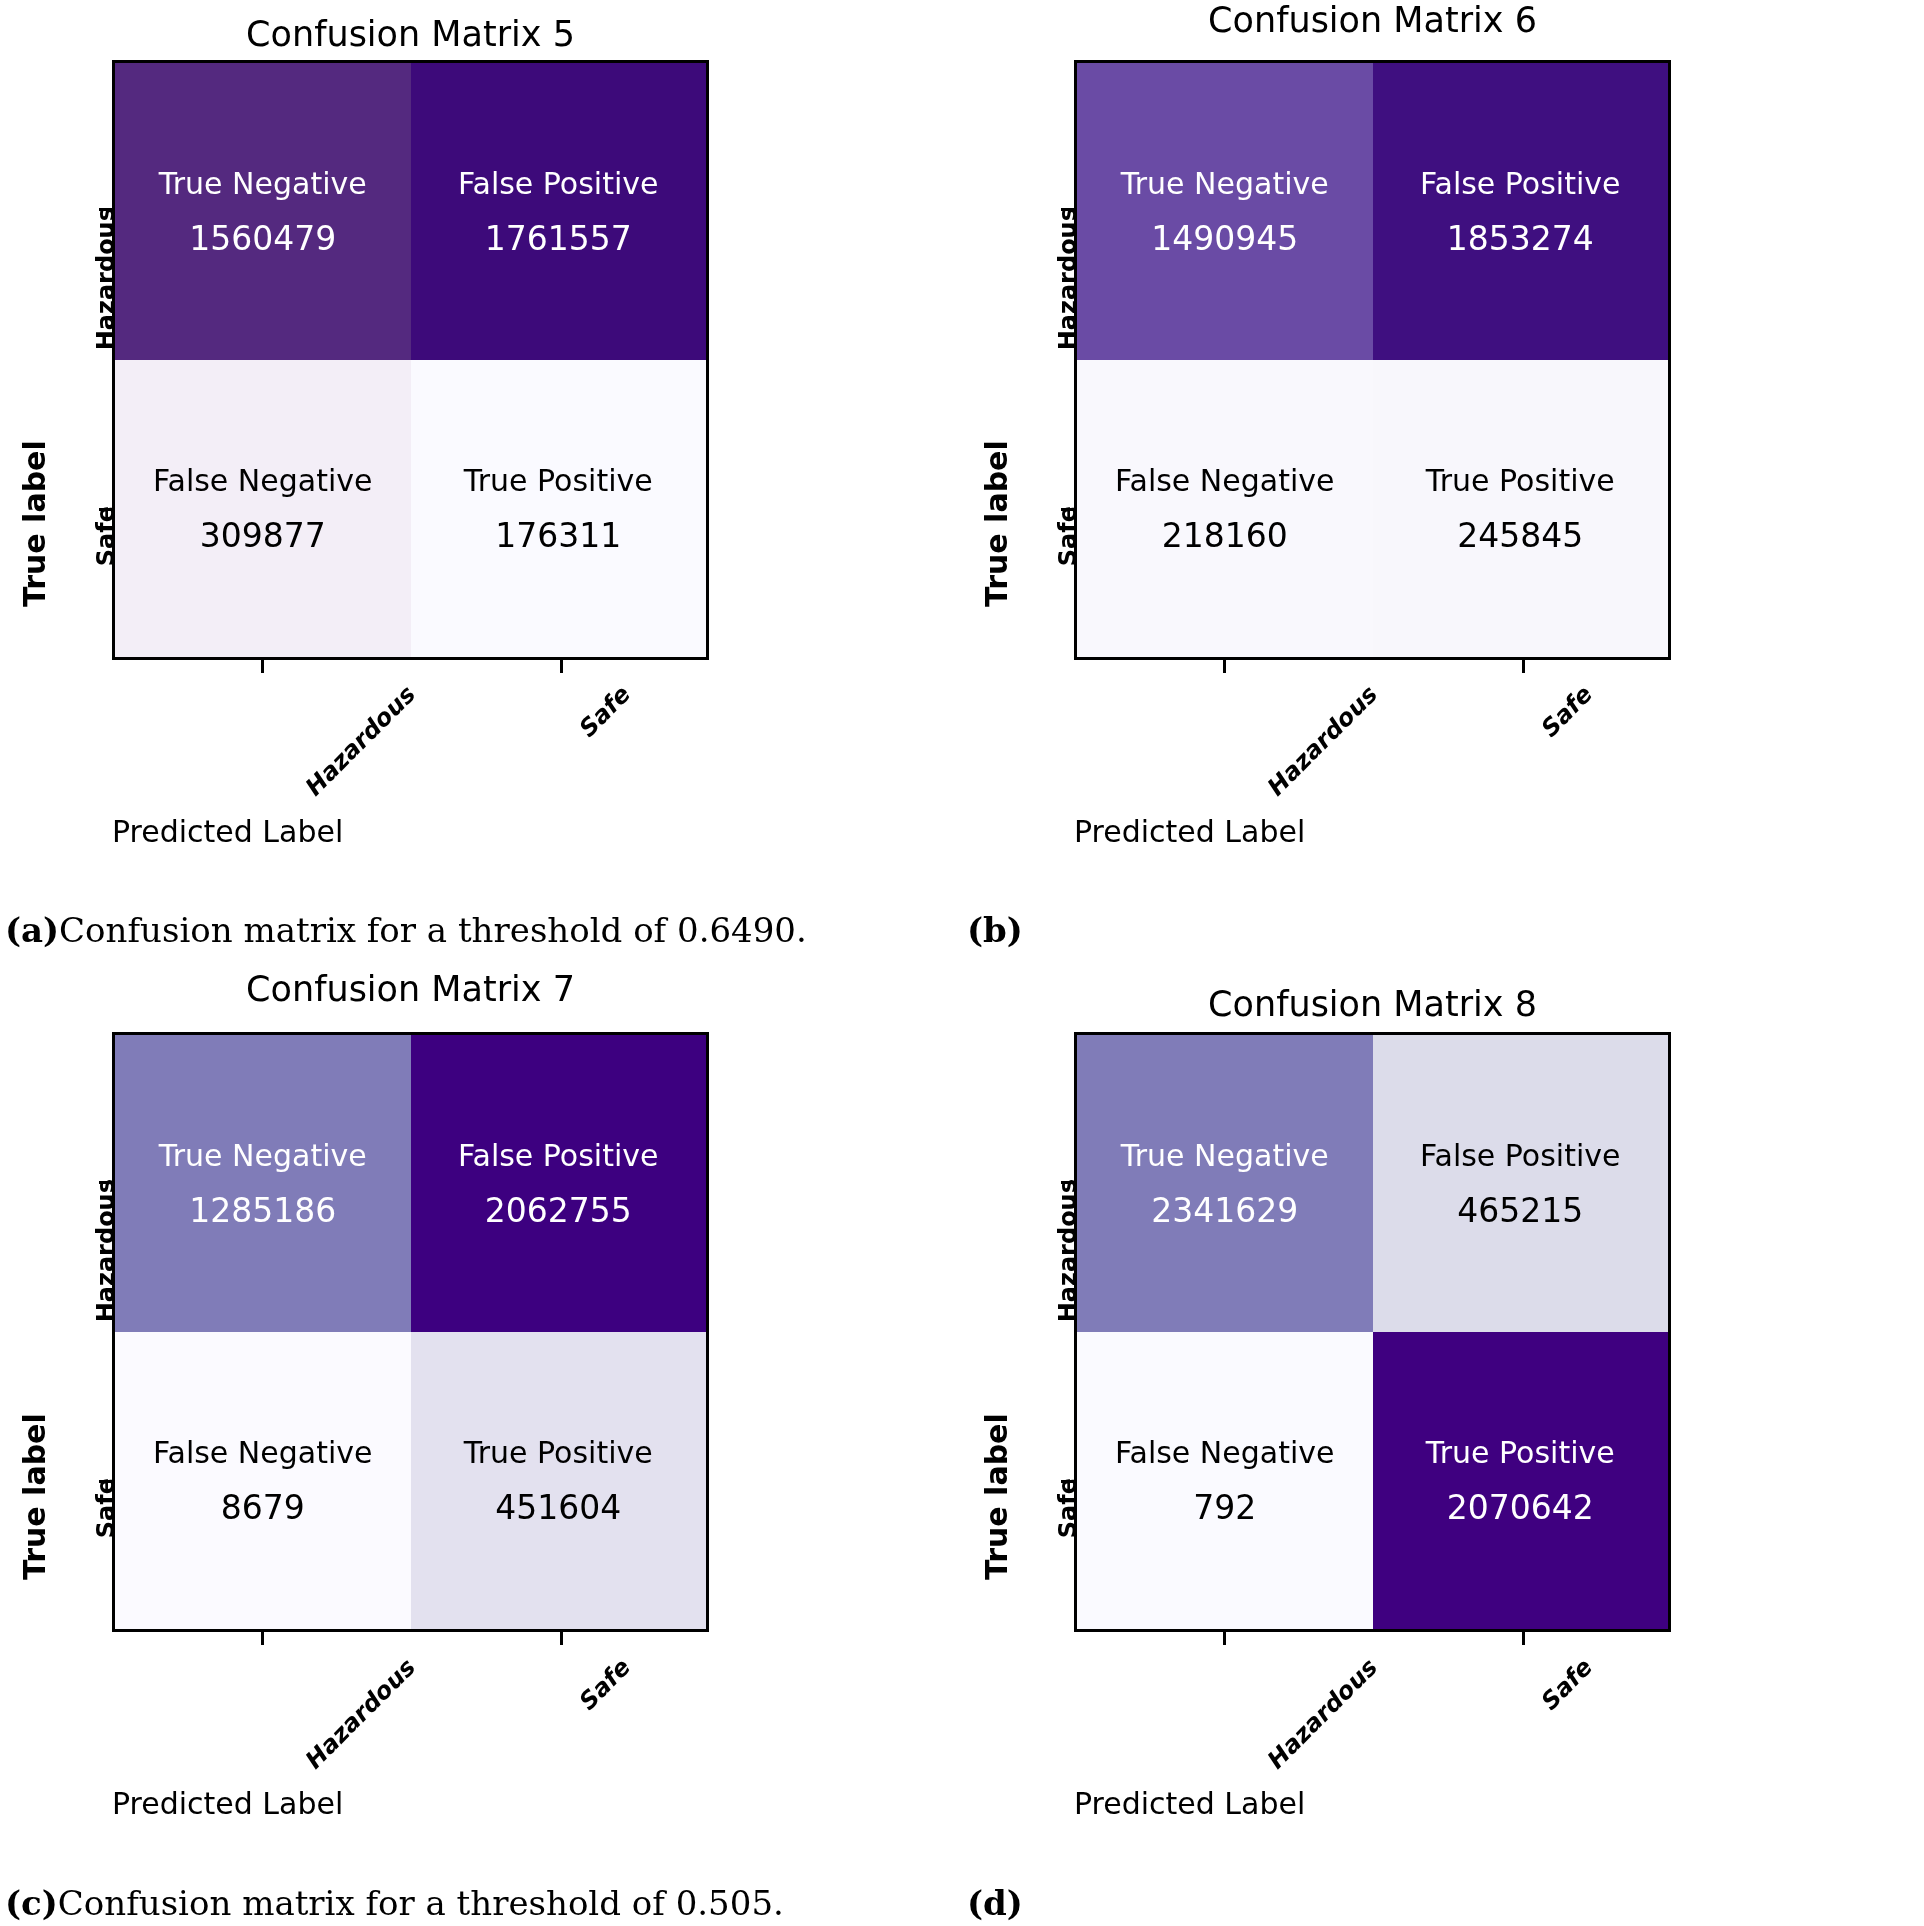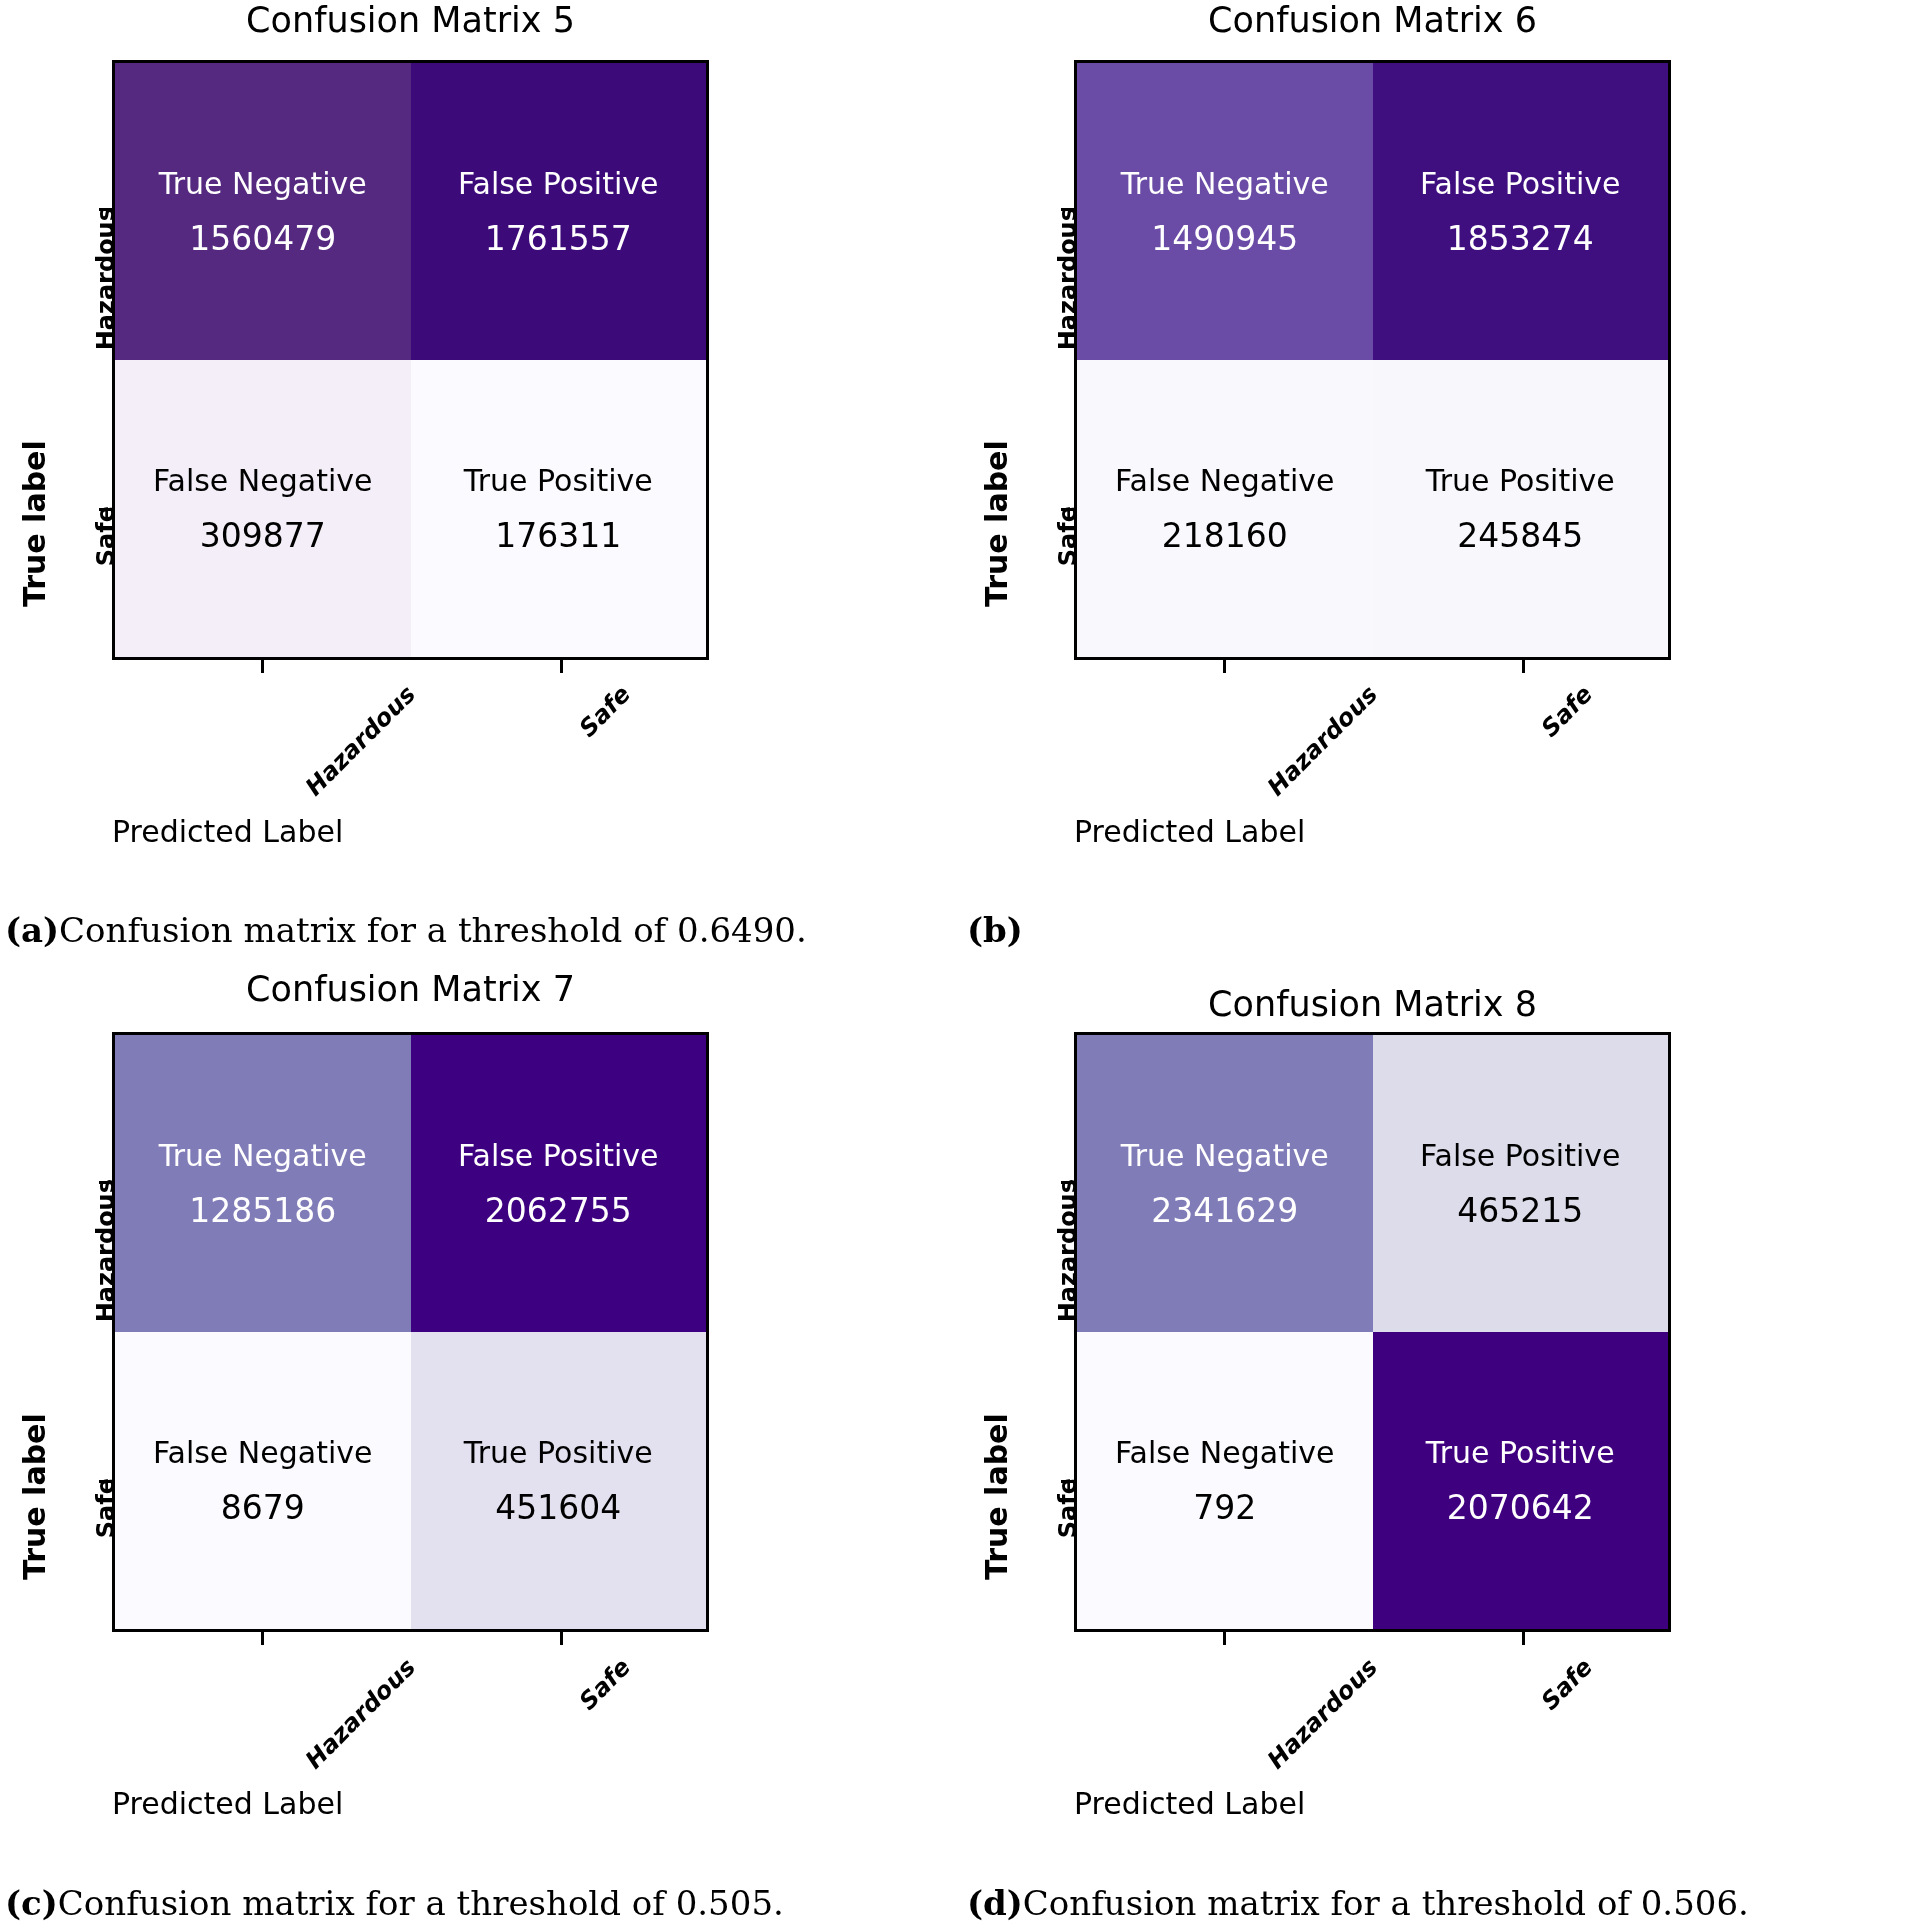--- a/index.html
+++ b/index.html
@@ -68,21 +68,21 @@
     white-space:nowrap;
   }
   .caption b{font-weight:700;}
 </style>
 </head>
 <body>
 
 <div class="grid">
 
   <div class="panel">
-    <div class="cm-title" style="top:0px;">Confusion Matrix 5</div>
+    <div class="cm-title" style="top:14px;">Confusion Matrix 5</div>
 
     <div class="ylabel" style="left:17px;top:607px;">True label</div>
 
     <div class="ytickwrap" style="left:106px;top:210px;">
       <div class="ytickinner">Hazardous</div>
     </div>
     <div class="ytickwrap" style="left:106px;top:509px;">
       <div class="ytickinner">Safe</div>
     </div>
     <div class="tickmark tick-y" style="left:99px;top:208px;"></div>
@@ -247,17 +247,16 @@
     <div class="xlabel" style="top:832px;">Predicted Label</div>
   </div>
 
   <div class="caption">
     <b>(c)</b>
       <span> Confusion matrix for a threshold of 0.505.</span>
   </div>
 
   <div class="caption">
     <b>(d)</b>
-      <span> Confusion matrix for a threshold of 0.506.</span>
   </div>
 
 </div>
 
 
 </body></html>

